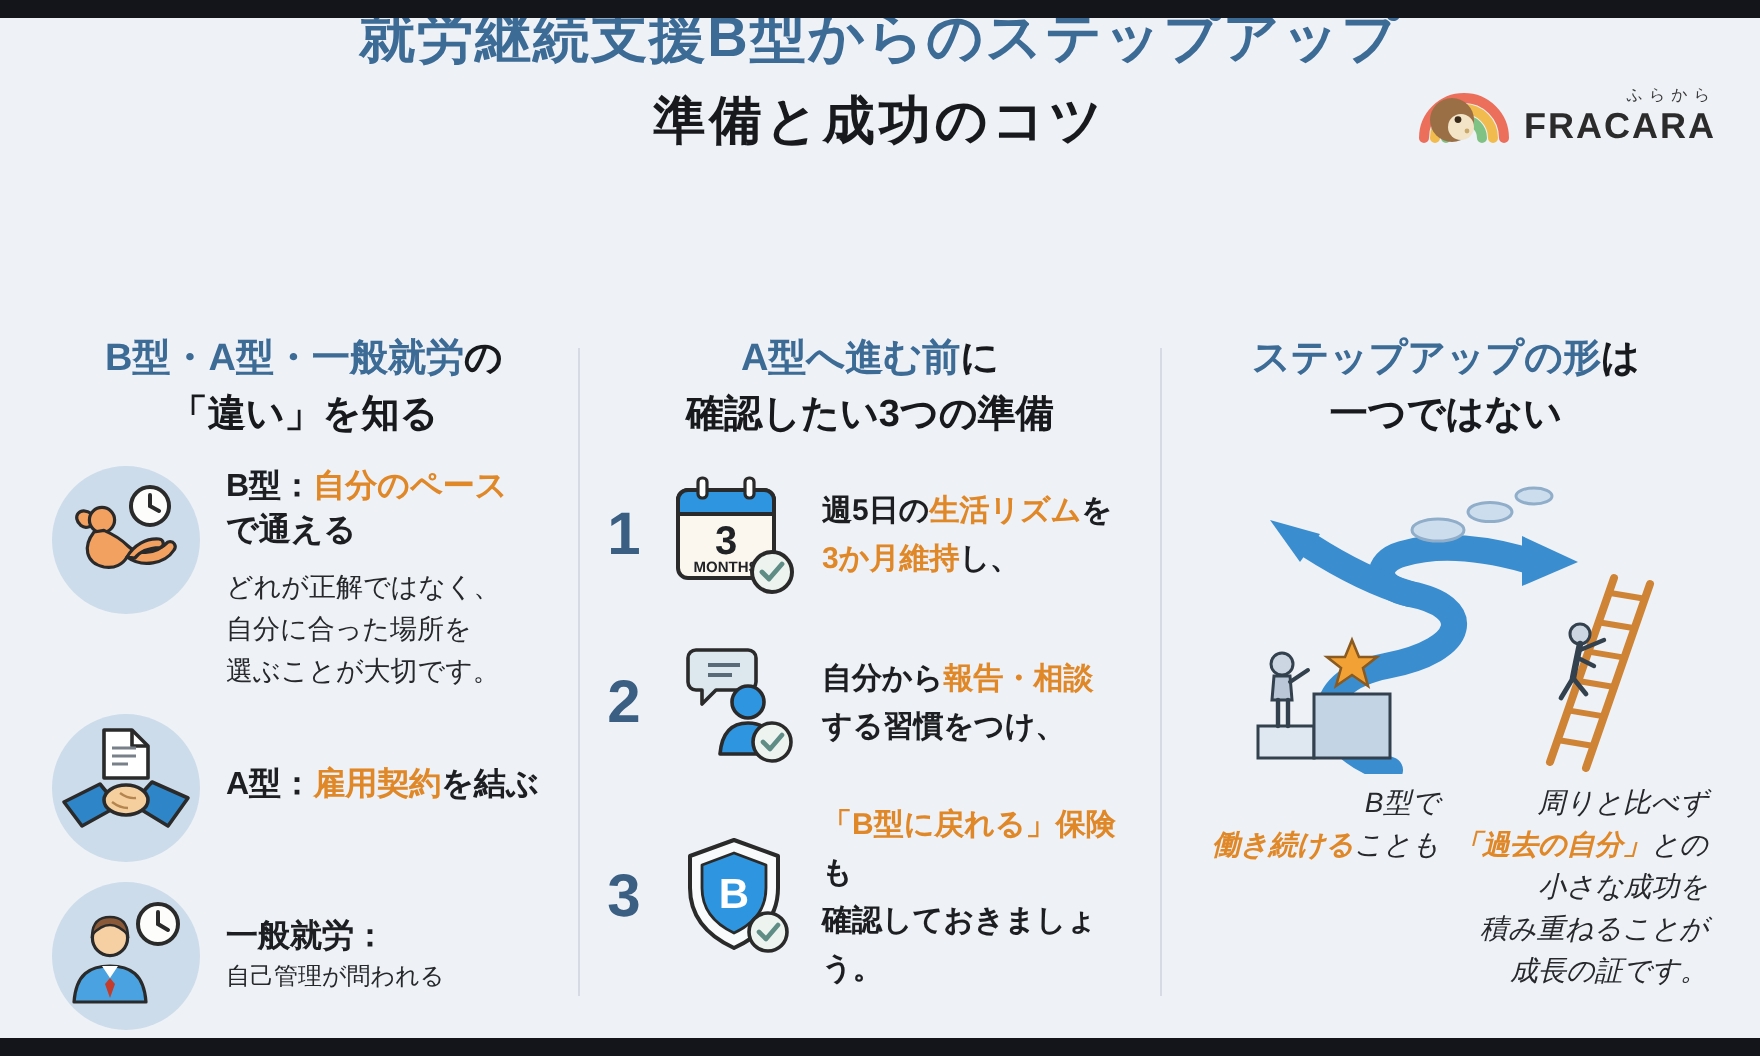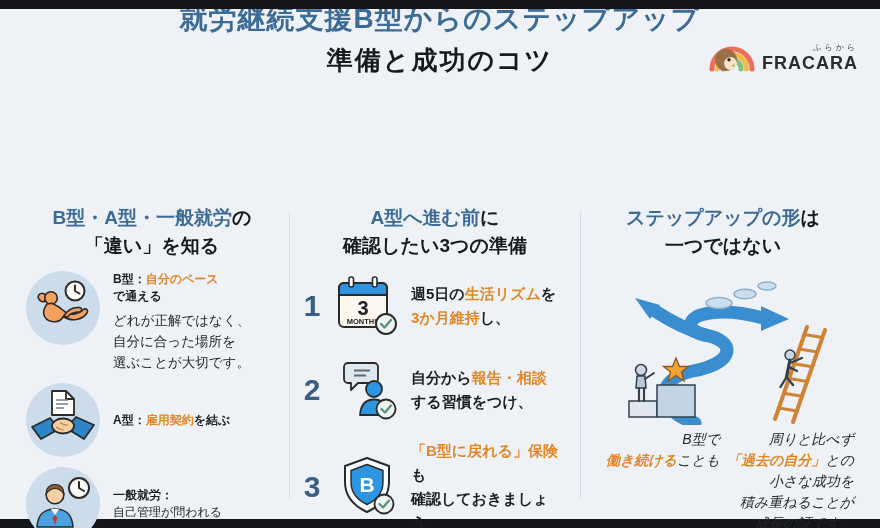--- a/index.html
+++ b/index.html
@@ -20,40 +20,40 @@
   .page-subtitle{
     margin-top:5px; text-align:center;
     font-size:26px; font-weight:bold; color:#17191d; letter-spacing:2px;
   }
   .logo{position:absolute; top:36px; right:22px; display:flex; align-items:flex-end; gap:7px;}
   .logo-text{display:flex; flex-direction:column; align-items:flex-end; line-height:1;}
   .furigana{font-size:8px; letter-spacing:3px; color:#3a3a3a; margin-bottom:2px;}
   .brand{font-size:18px; font-weight:bold; color:#2b2b2b; letter-spacing:1px;}
 
   
-  .columns{position:absolute; top:166px; left:26px; right:26px; bottom:14px; display:flex;margin-top:38px;}
+  .columns{position:absolute; top:166px; left:26px; right:26px; bottom:14px; display:flex;}
   .vdiv{width:1px; background:#d6dbe3; margin:8px 11px 16px;}
   .col{display:flex; flex-direction:column;}
   .col-a{width:252px;} .col-b{width:268px;} .col-c{width:262px;}
 
   .col-h{
     text-align:center; font-size:19px; font-weight:bold; line-height:1.45;
     color:#17191d; margin-bottom:12px;
   }
   .blue{color:#3c6b96;}
   .orange{color:#e08828; font-weight:bold;}
 
   
   .row{display:flex; gap:13px; margin-bottom:10px;}
   .row.center{align-items:center;}
   .circle{
     flex:none; width:74px; height:74px; border-radius:50%;
     background:#cddcea; display:flex; align-items:center; justify-content:center;
   }
-  .lbl{font-size:12px; font-weight:bold; line-height:1.4; color:#1c1e22;}
+  .lbl{font-size:16px; font-weight:bold; line-height:1.4; color:#1c1e22;}
   .sub{font-size:12px; line-height:1.45; color:#26282c;}
   .note{
     font-size:13.5px; line-height:1.55; color:#26282c; margin-top:6px;
     white-space:pre-line; font-weight:normal;
   }
 
   
   .row2{display:flex; align-items:center; gap:9px; margin-bottom:14px;}
   .num{flex:none; width:22px; font-size:30px; font-weight:bold; color:#3b5f82; text-align:center;}
   .sicon{flex:none; width:70px; height:70px; display:flex; align-items:center; justify-content:center;}

